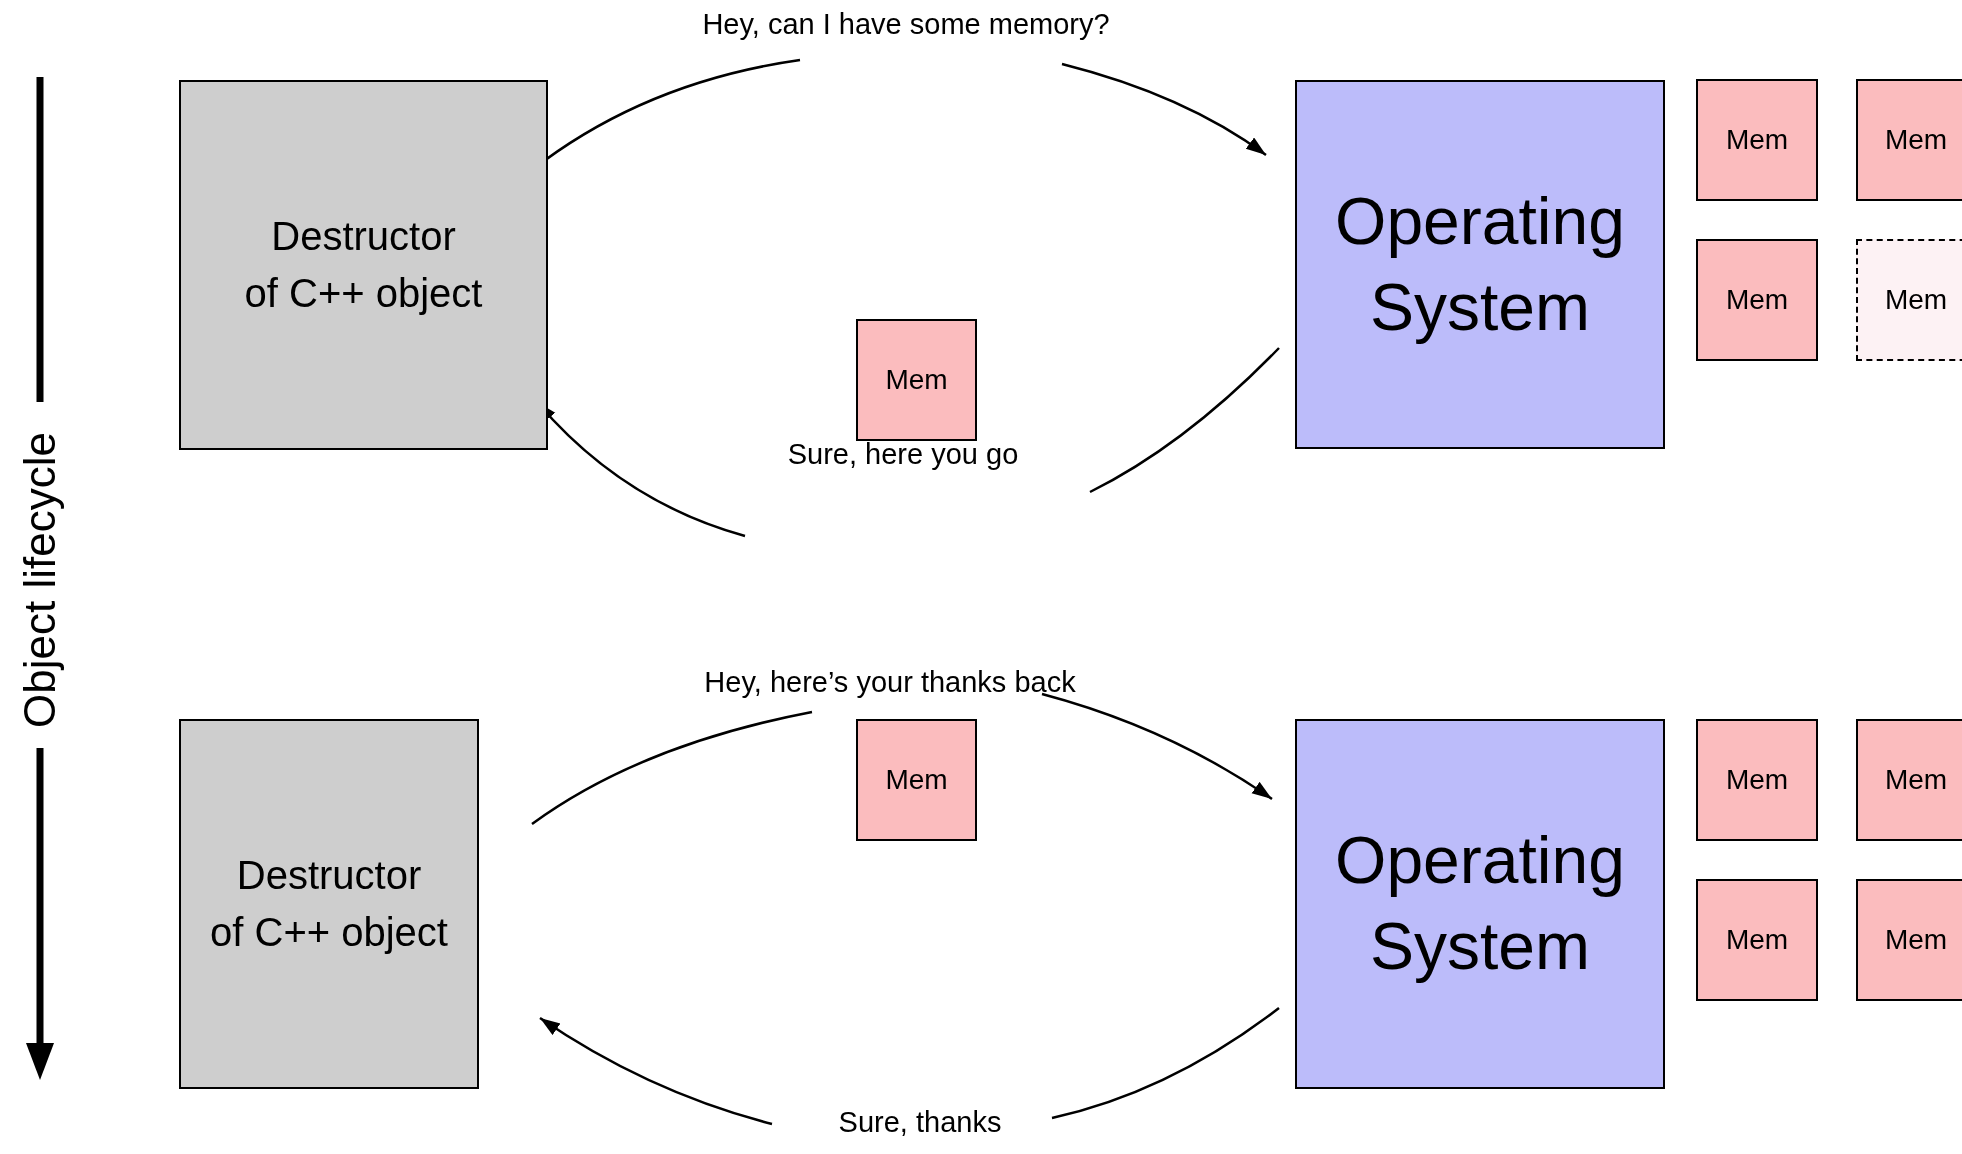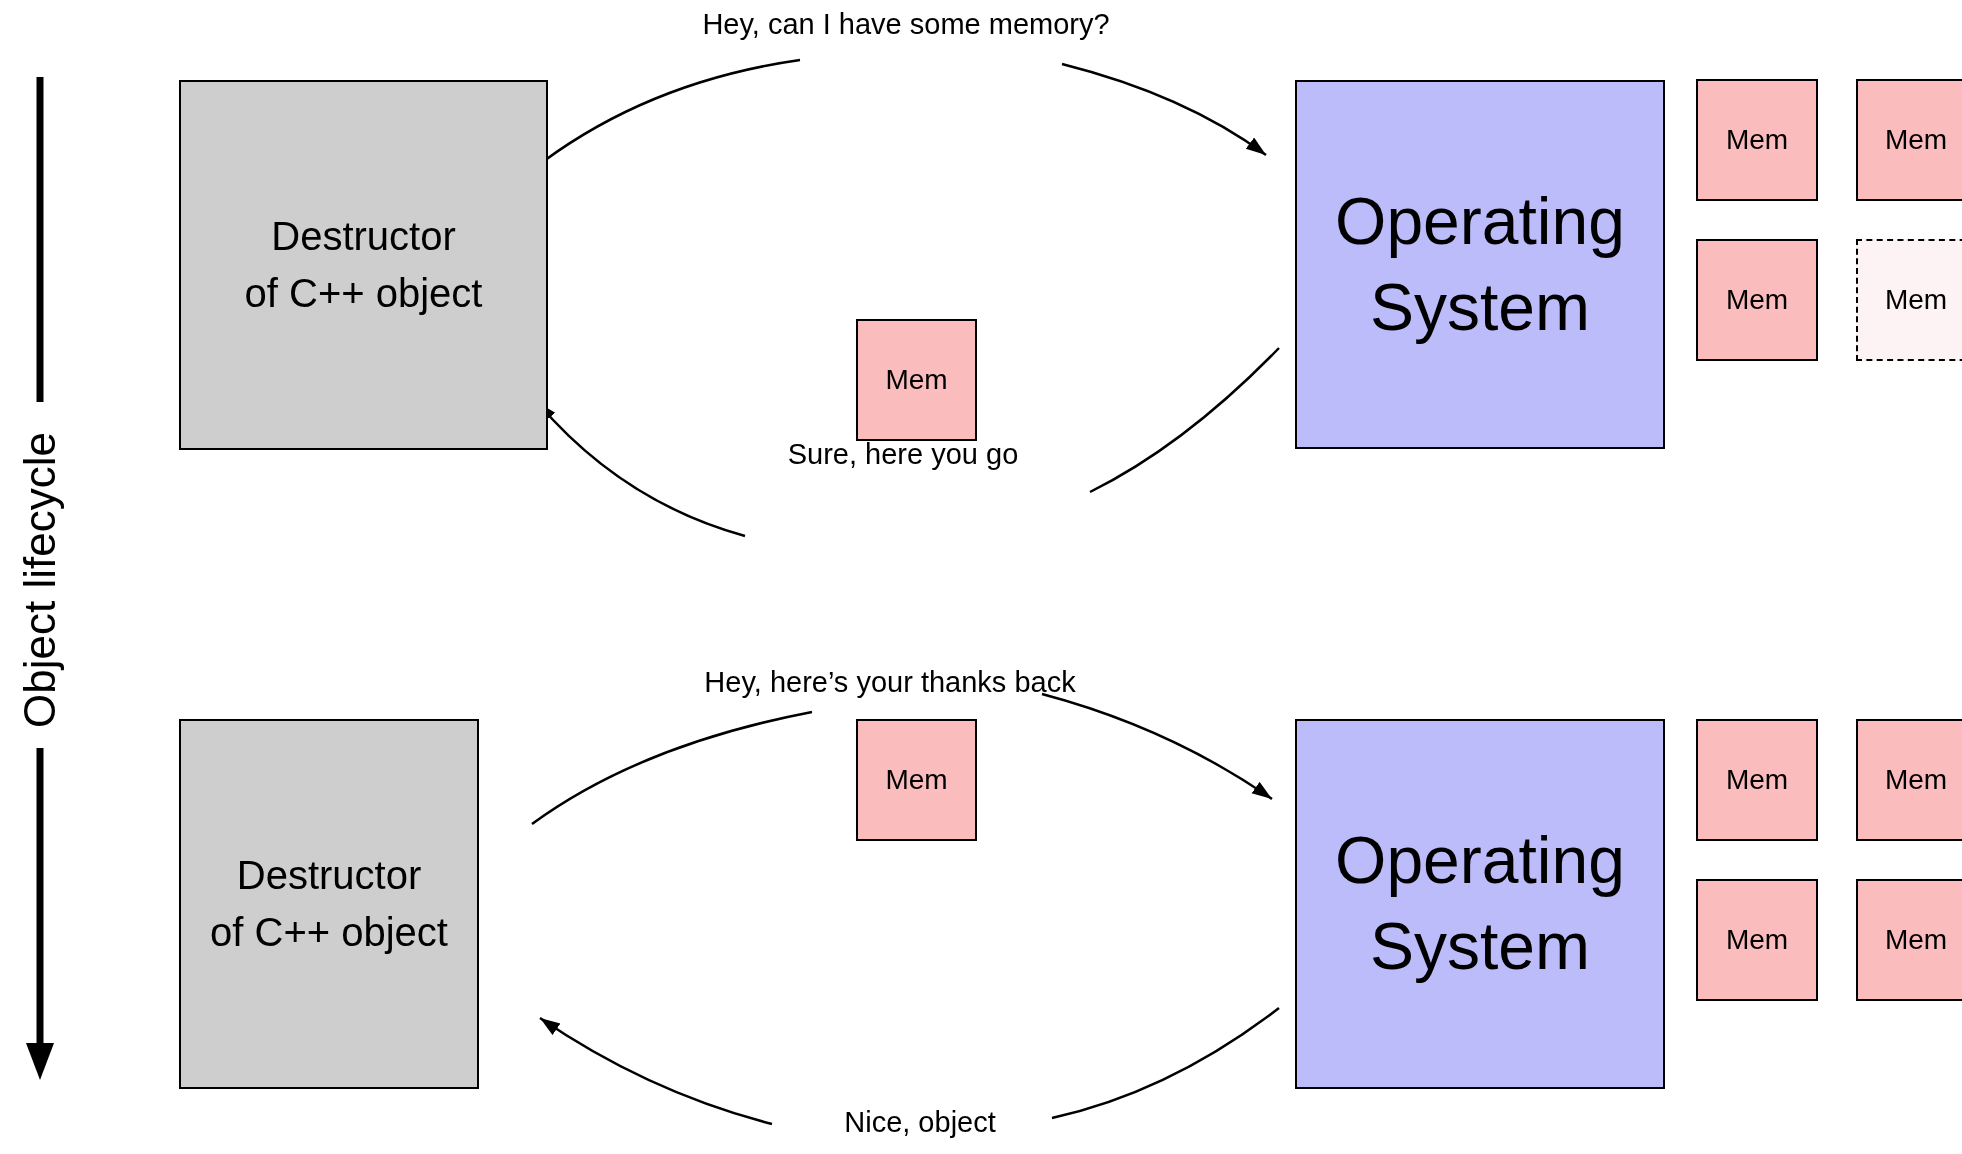--- a/index.html
+++ b/index.html
@@ -138,21 +138,21 @@
 
   <div class="box os-box" style="left:1279px; top:719px; width:370px; height:370px;">
     <span>Operating</span>
     <span>System</span>
   </div>
 
   <div class="box mem-box" style="left:840px; top:719px; width:121px; height:122px;">
     <span>Mem</span>
   </div>
 
-  <div class="speech" style="left:920px; top:1106px;">Nice, object</div>
+  <div class="speech" style="left:920px; top:1106px;">Sure, thanks</div>
 
   <div class="box mem-box" style="left:1680px; top:719px; width:122px; height:122px;">
     <span>Mem</span>
   </div>
   <div class="box mem-box" style="left:1840px; top:719px; width:120px; height:122px;">
     <span>Mem</span>
   </div>
   <div class="box mem-box" style="left:1680px; top:879px; width:122px; height:122px;">
     <span>Mem</span>
   </div>

